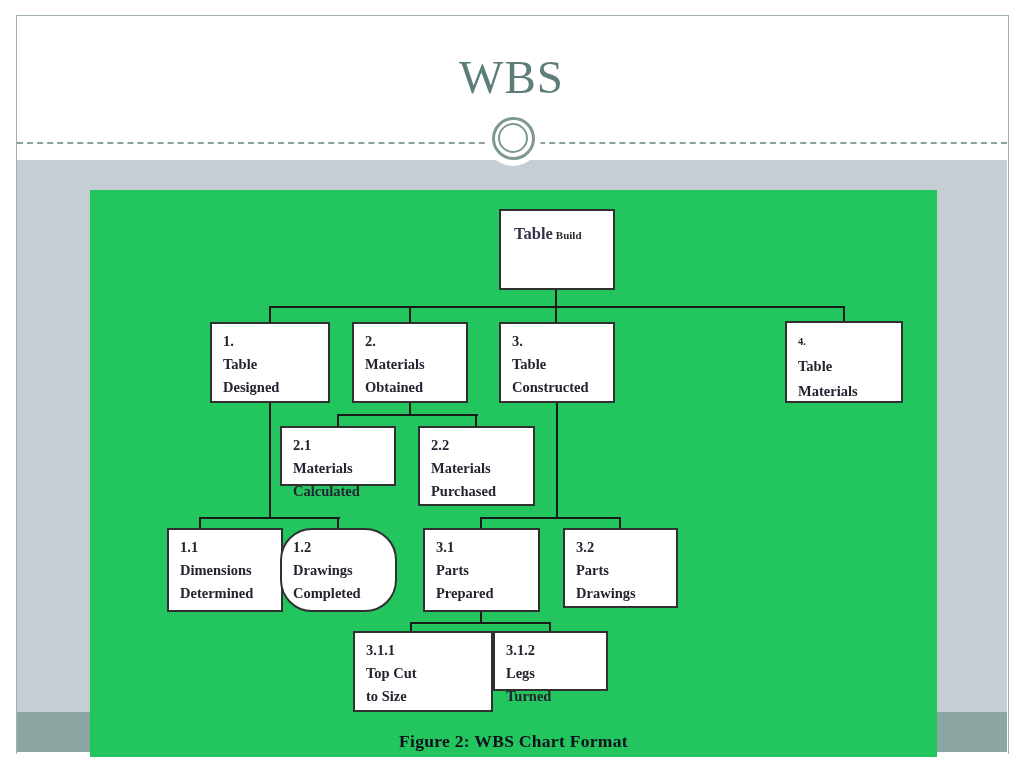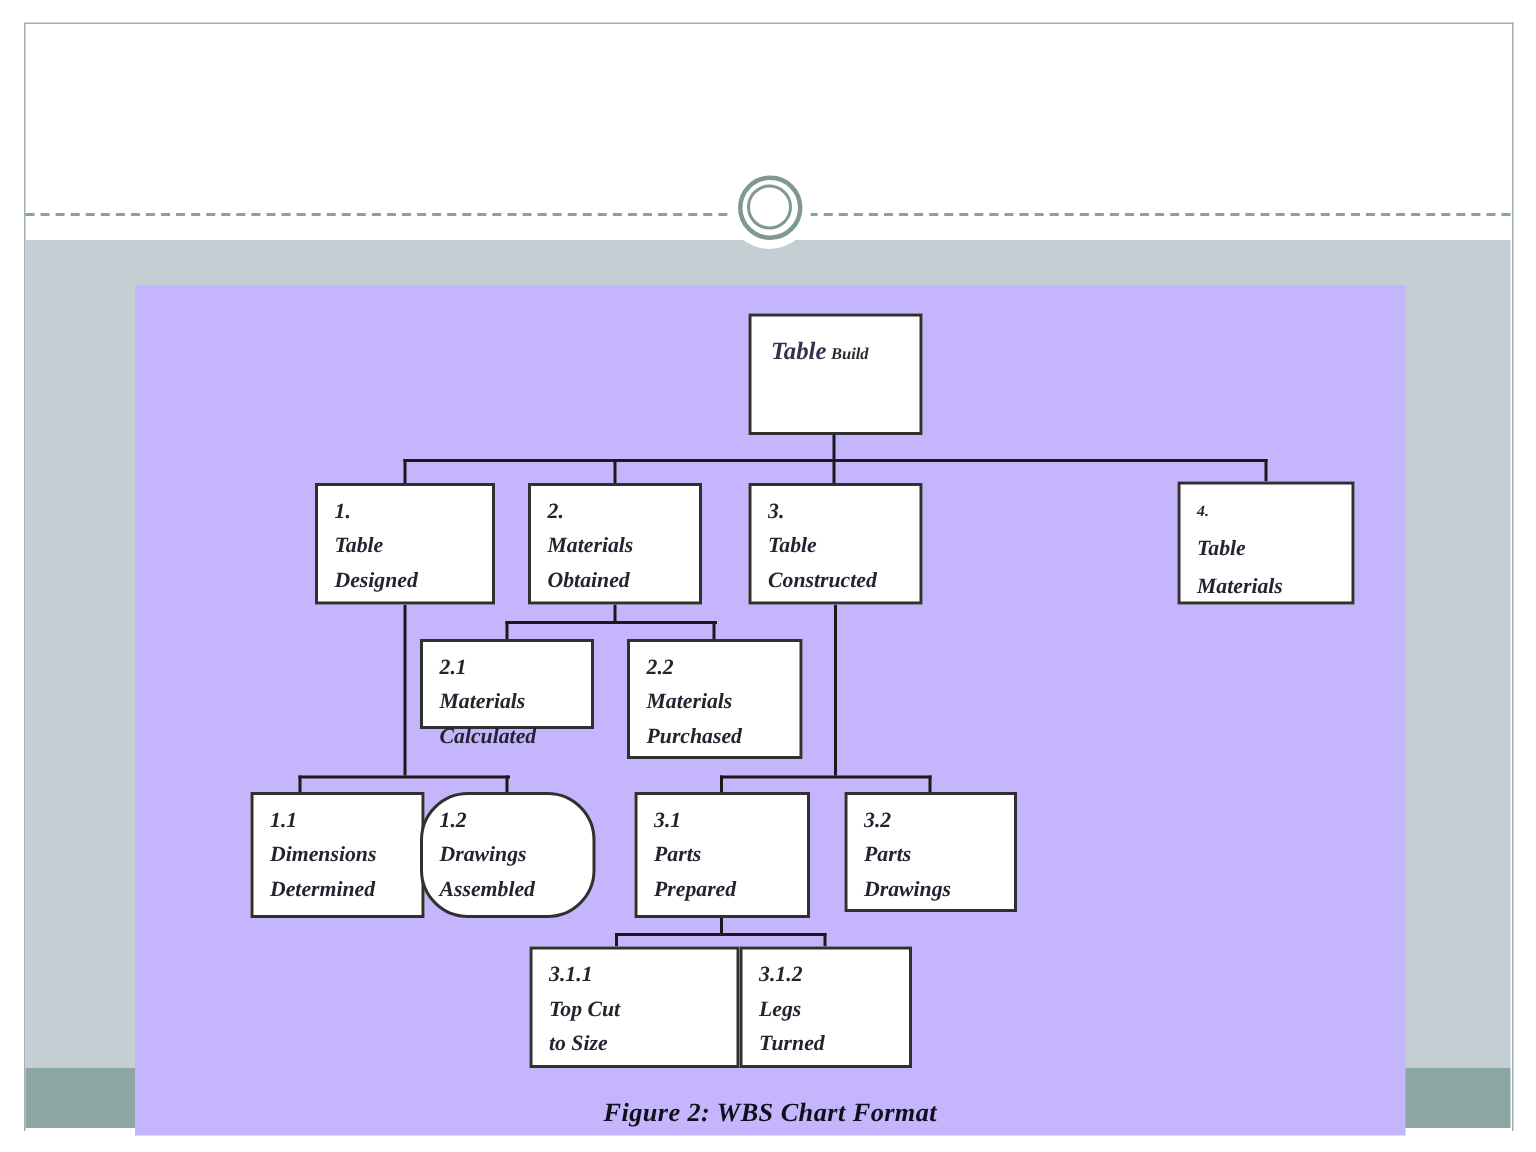--- a/index.html
+++ b/index.html
@@ -40,22 +40,21 @@
     width:37px;height:37px;border:3px solid #7e9894;border-radius:50%;
     display:flex;align-items:center;justify-content:center;
   }
   .ring-inner{
     width:26px;height:26px;border:2px solid #7e9894;border-radius:50%;
   }
 
   
   .panel{
     position:absolute;left:90px;top:190px;width:847px;height:567px;
-    background:#c4b5fd;
-    font-style:italic;
+    background:#22c55e;
   }
 
   
   .node{
     position:absolute;background:#ffffff;border:2px solid #303030;
     box-sizing:border-box;color:#242430;font-weight:bold;font-size:14.5px;
     padding:6px 4px 0 11px;
   }
   .ln{line-height:23px;white-space:nowrap;}
   .nd-root{left:409px;top:19px;width:116px;height:81px;padding:13px 0 0 13px;}
@@ -67,39 +66,40 @@
   .nd-4{left:695px;top:131px;width:118px;height:82px;}
   .nd-4 .ln-num{font-size:10.5px;line-height:18px;}
   .nd-4 .ln{line-height:25px;}
   .nd-21{left:190px;top:236px;width:116px;height:60px;}
   .nd-22{left:328px;top:236px;width:117px;height:80px;}
   .nd-11{left:52px;top:338px;width:116px;height:84px;margin-left:25px;}
   .nd-12{left:190px;top:338px;width:117px;height:84px;border-radius:32px;}
   .nd-31{left:333px;top:338px;width:117px;height:84px;}
   .nd-32{left:473px;top:338px;width:115px;height:80px;}
   .nd-311{left:263px;top:441px;width:140px;height:81px;}
-  .nd-312{left:403px;top:441px;width:115px;height:81px;}
+  .nd-312{left:403px;top:441px;width:115px;height:60px;}
 
   
   .cn{position:absolute;background:#1a1a1a;}
   .cn.v{width:2px;}
   .cn.h{height:2px;}
 
   .caption{
     position:absolute;left:0;top:541px;width:100%;text-align:center;
     font-weight:bold;font-size:17.5px;color:#10101c;letter-spacing:0.3px;
   }
 </style>
 </head>
 <body>
 
 <div class="stage">
 
   <div class="frame"></div>
 
+  <div class="slide-title">WBS</div>
 
   <div class="divider"></div>
 
   <div class="band"></div>
   <div class="band-strip"></div>
 
   <div class="ornament">
     <div class="ring-outer">
       <div class="ring-inner"></div>
     </div>
@@ -175,21 +175,21 @@
 
     <div class="node nd-11">
       <div class="ln ln-num">1.1</div>
       <div class="ln">Dimensions</div>
       <div class="ln">Determined</div>
     </div>
 
     <div class="node nd-12">
       <div class="ln ln-num">1.2</div>
       <div class="ln">Drawings</div>
-      <div class="ln">Assembled</div>
+      <div class="ln">Completed</div>
     </div>
 
     <div class="node nd-31">
       <div class="ln ln-num">3.1</div>
       <div class="ln">Parts</div>
       <div class="ln">Prepared</div>
     </div>
 
     <div class="node nd-32">
       <div class="ln ln-num">3.2</div>

